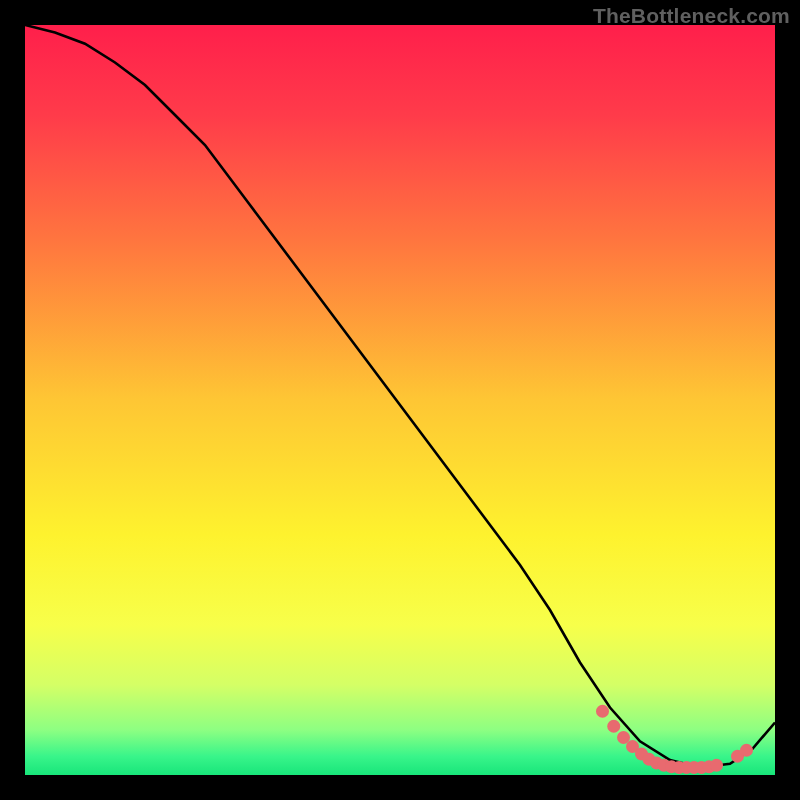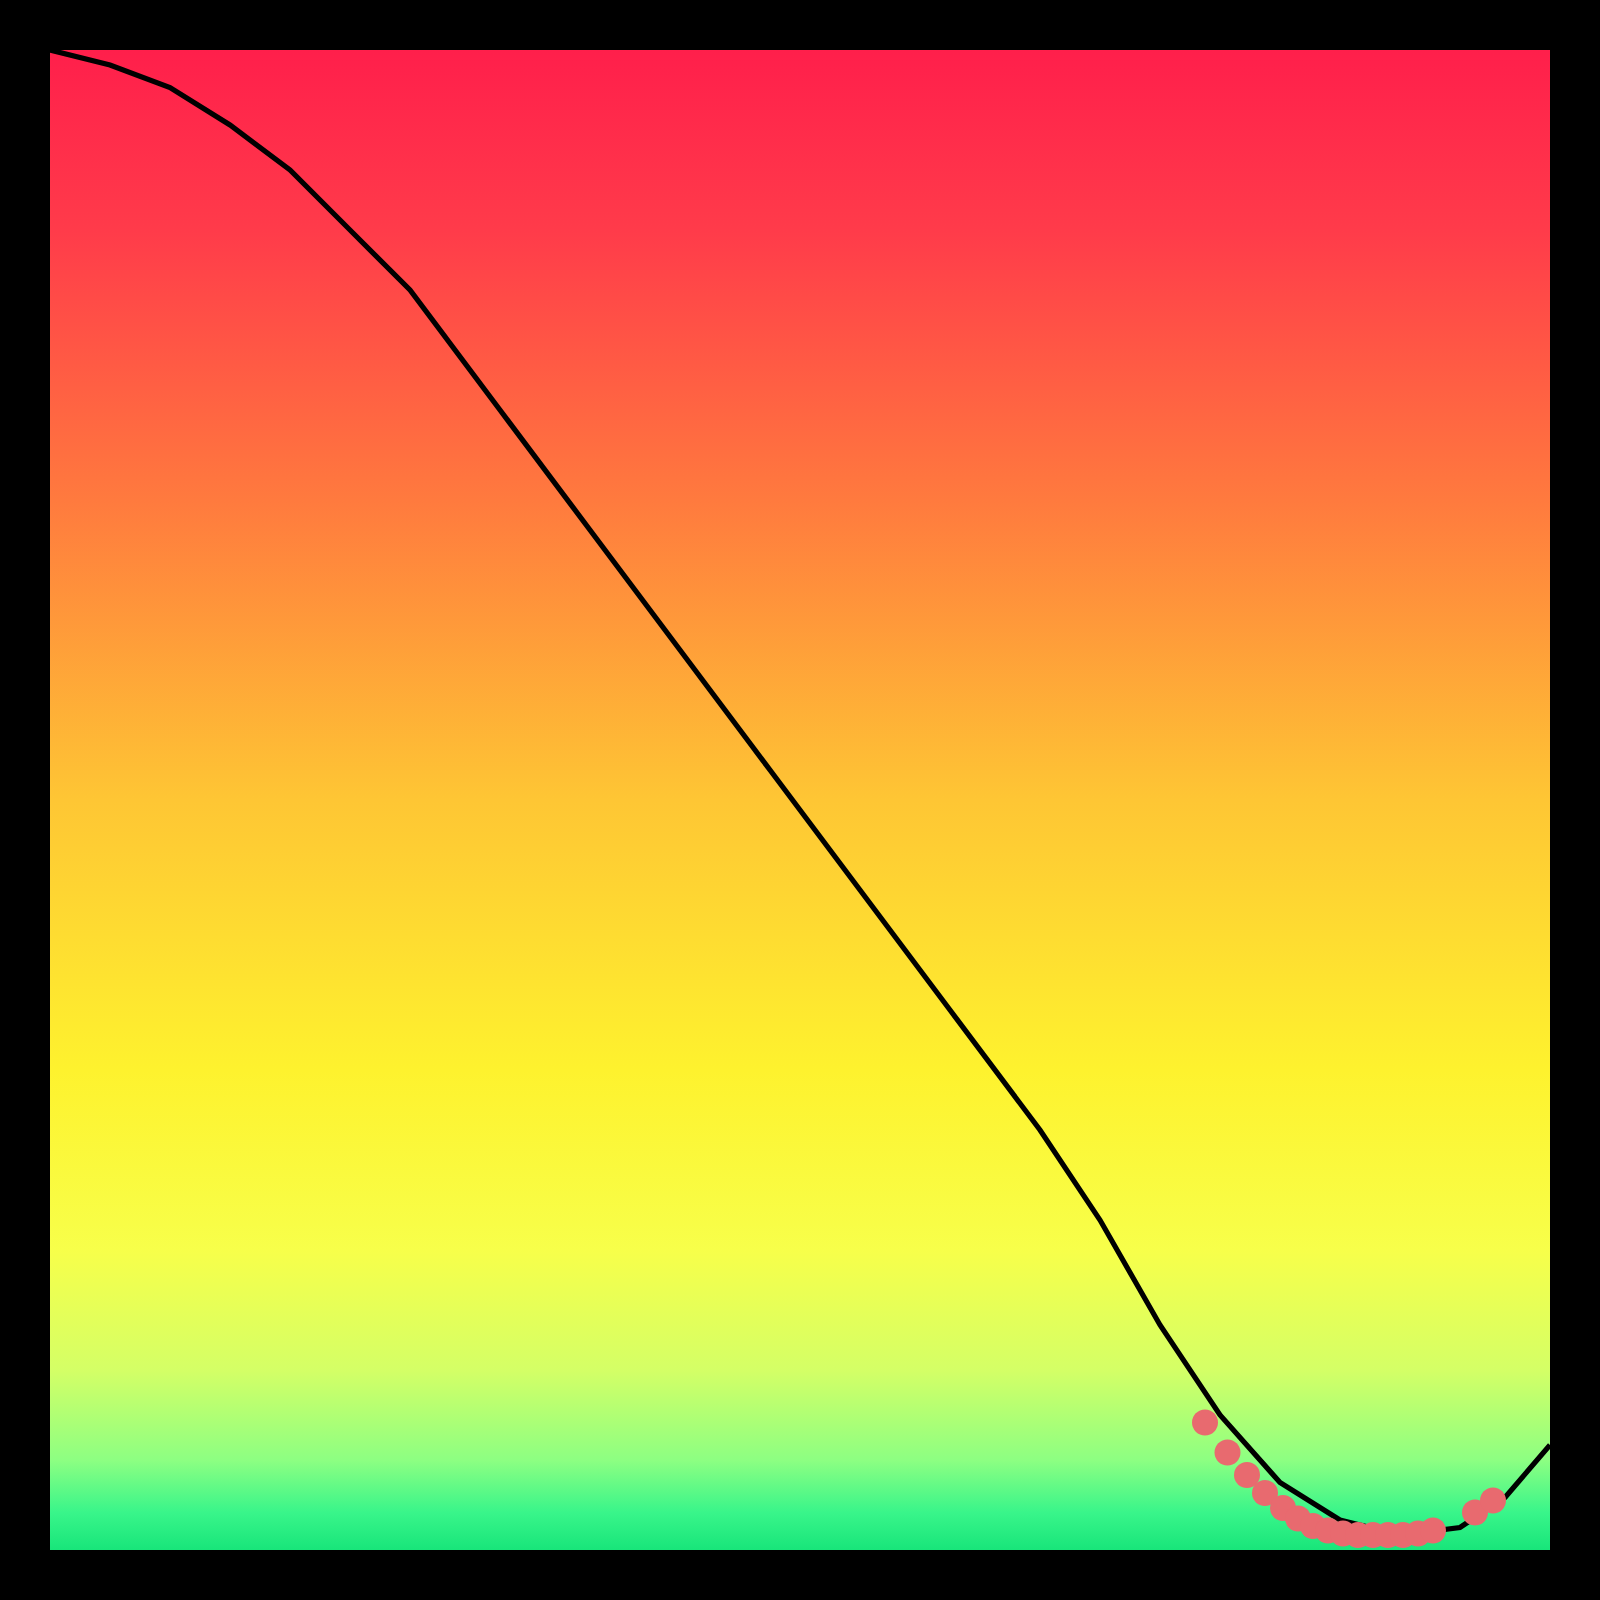--- a/index.html
+++ b/index.html
@@ -72,13 +72,14 @@
           <circle cx="661.50" cy="742.50" r="6.5" fill="#e86a6f"></circle>
           <circle cx="669.00" cy="742.50" r="6.5" fill="#e86a6f"></circle>
           <circle cx="676.50" cy="742.50" r="6.5" fill="#e86a6f"></circle>
           <circle cx="684.00" cy="741.75" r="6.5" fill="#e86a6f"></circle>
           <circle cx="691.50" cy="740.25" r="6.5" fill="#e86a6f"></circle>
           <circle cx="712.50" cy="731.25" r="6.5" fill="#e86a6f"></circle>
           <circle cx="721.50" cy="725.25" r="6.5" fill="#e86a6f"></circle>
         </g>
     </svg>
   </div>
+  <div class="watermark">TheBottleneck.com</div>
 </div>
 
 </body></html>

